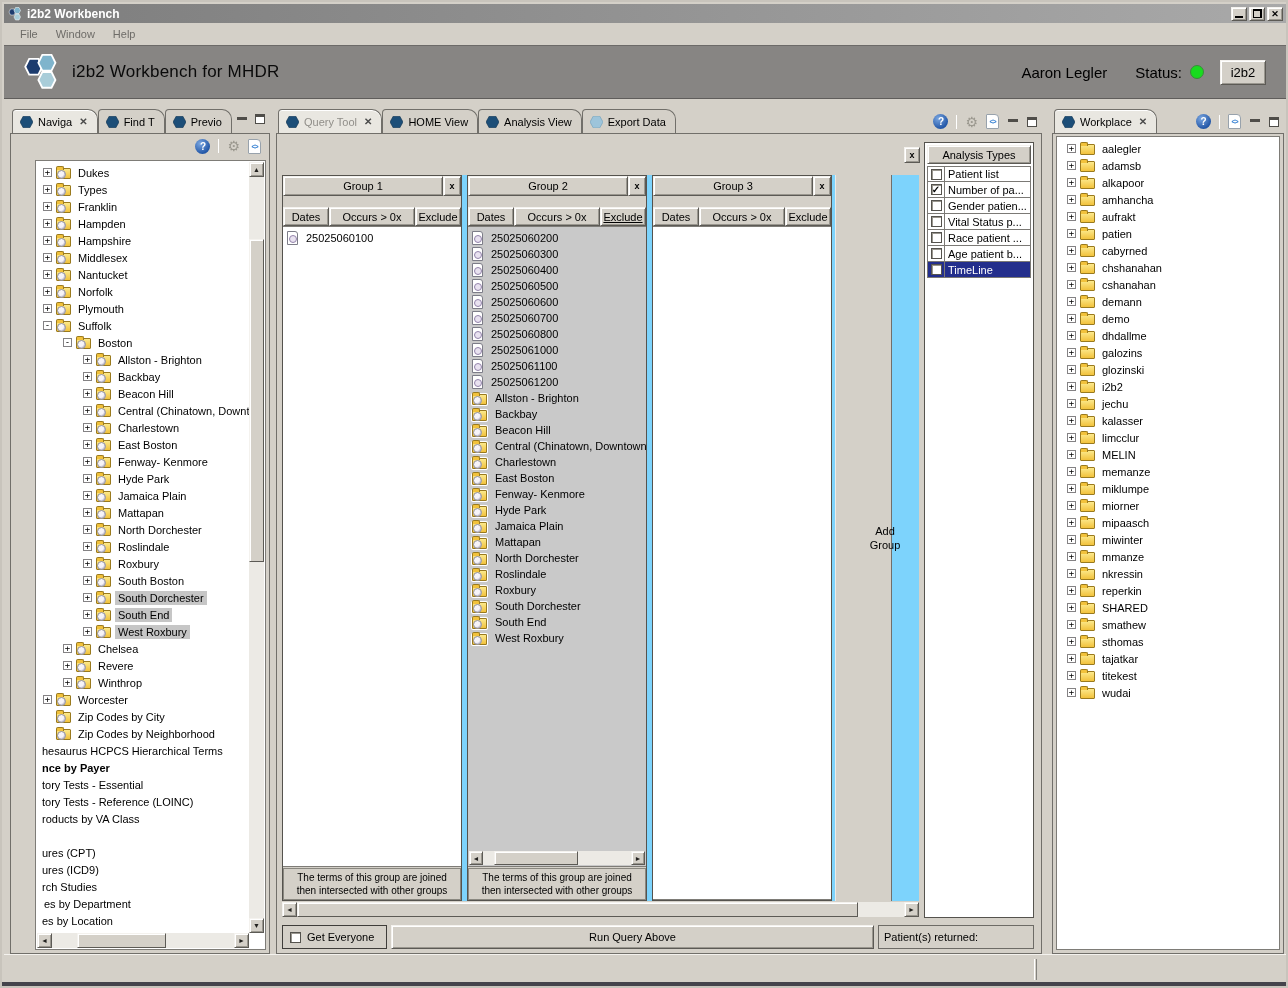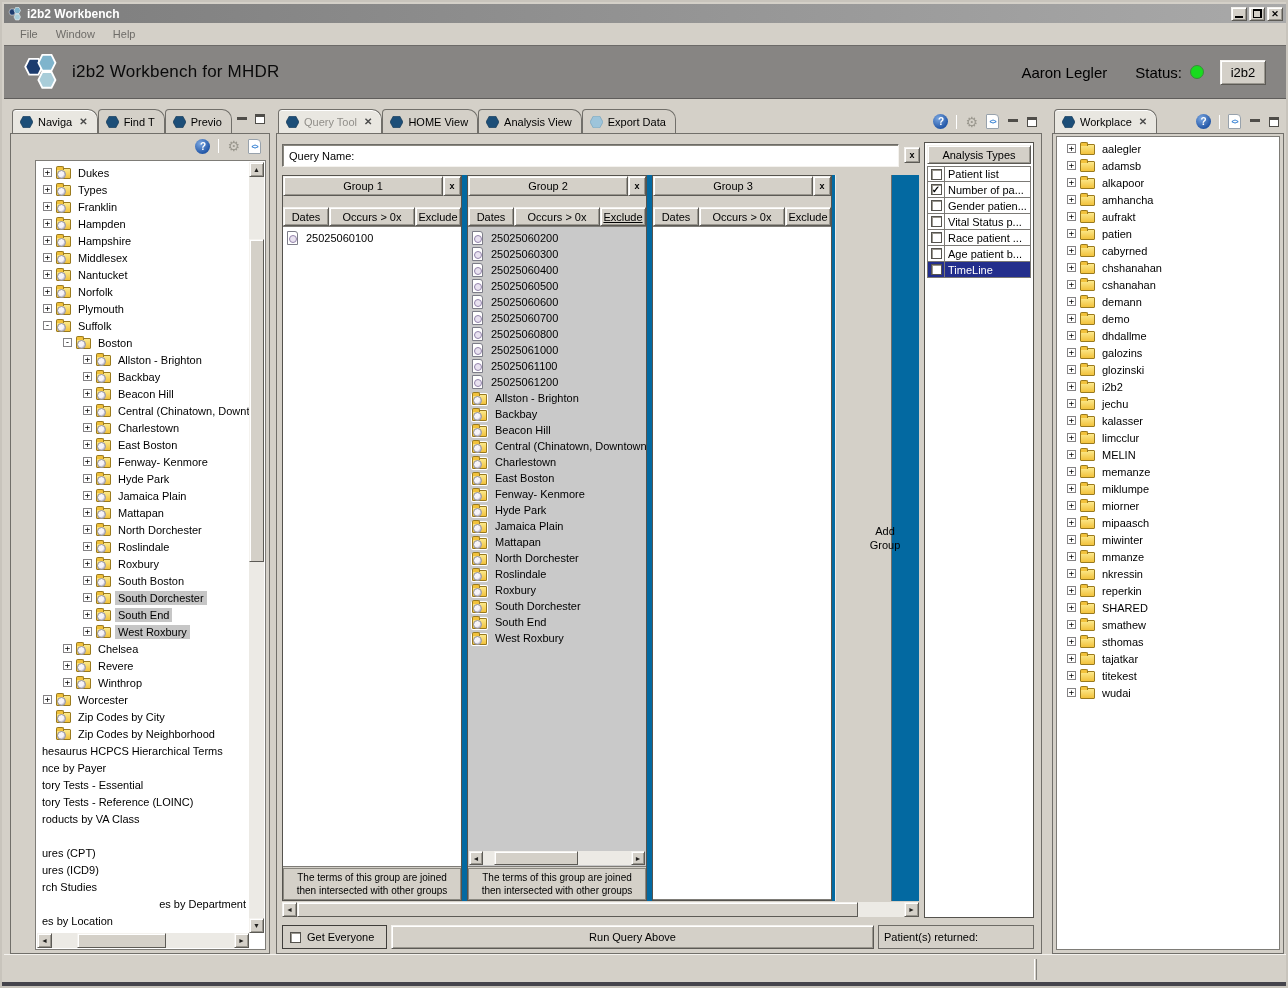--- a/index.html
+++ b/index.html
@@ -93,21 +93,21 @@
   .sb-btn { flex:0 0 15px; width:15px; height:15px; display:flex; align-items:center;
     justify-content:center; font-size:7px; color:#21201e; }
   .sb-thumb { background:#d4d0c8; border:1px solid; border-color:#f4f2ee #5c5a55 #5c5a55 #f4f2ee;
     box-shadow:inset 1px 1px 0 #fff; }
   
   #qname-field { position:absolute; left:5px; top:10px; width:617px; height:23px;
     display:flex; align-items:center; padding-left:6px; }
   .xbtn { width:16px; height:16px; display:flex; align-items:center; justify-content:center;
     font-size:9px; font-weight:bold; }
   #qname-x { position:absolute; left:627px; top:13px; }
-  #groups-viewport { position:absolute; left:5px; top:41px; width:637px; height:726px; background:#0369a1; }
+  #groups-viewport { position:absolute; left:5px; top:41px; width:637px; height:726px; background:#7dd3fc; }
   .gcol { position:absolute; top:0; bottom:0; width:180px; display:flex; flex-direction:column;
     border:1px solid #55534e; background:#d4d0c8; }
   .ghead { height:20px; display:flex; flex:0 0 20px; }
   .ghead-title { flex:1; display:flex; align-items:center; justify-content:center; }
   .gbtns { height:19px; flex:0 0 19px; display:flex; margin-top:11px;border-radius:9px; }
   .gbtn { display:flex; align-items:center; justify-content:center; }
   .glist { flex:1; position:relative; background:#fff; border:1px solid #7e7c77;
     border-left:none; border-right:none; overflow:hidden; padding:2px 1px; }
   .glist .trow { height:16px; gap:5px; padding-left:3px;align-items:flex-end; }
   .glist .trow .folder, .glist .trow .doc { background-color:#fff; }
@@ -394,21 +394,21 @@
             <span class="tlabel">Zip Codes by City</span>
           </div>
           <div class="trow" style="padding-left: 6px;">
             <span class="pmsp"></span>
             <span class="folder mag"></span>
             <span class="tlabel">Zip Codes by Neighborhood</span>
           </div>
           <div class="trow" style="padding-left: 2px;">
             <span class="tlabel">hesaurus HCPCS Hierarchical Terms</span>
           </div>
-          <div class="trow" style="padding-left: 2px;">
+          <div class="trow" style="padding-left: 2px; font-weight: bold;">
             <span class="tlabel">nce by Payer</span>
           </div>
           <div class="trow" style="padding-left: 2px;">
             <span class="tlabel">tory Tests - Essential</span>
           </div>
           <div class="trow" style="padding-left: 2px;">
             <span class="tlabel">tory Tests - Reference (LOINC)</span>
           </div>
           <div class="trow" style="padding-left: 2px;">
             <span class="tlabel">roducts by VA Class</span>
@@ -418,21 +418,21 @@
           </div>
           <div class="trow" style="padding-left: 2px;">
             <span class="tlabel">ures (CPT)</span>
           </div>
           <div class="trow" style="padding-left: 2px;">
             <span class="tlabel">ures (ICD9)</span>
           </div>
           <div class="trow" style="padding-left: 2px;">
             <span class="tlabel">rch Studies</span>
           </div>
-          <div class="trow" style="padding-left: 10px; justify-content: flex-end;">
+          <div class="trow" style="padding-left: 4px;">
             <span class="tlabel">es by Department</span>
           </div>
           <div class="trow" style="padding-left: 2px;">
             <span class="tlabel">es by Location</span>
           </div>
         </div>
       <div class="sb sb-v" style="position:absolute; top:1px; right:1px; bottom:16px; width:15px;">
         <span class="sb-btn raised">▲</span>
         <span style="flex:0 0 8%;"></span>
         <span class="sb-thumb" style="flex:0 0 42%; width:15px;"></span>
@@ -483,23 +483,20 @@
         <span class="tsep"></span>
         <span class="gearico">⚙</span>
         <span class="codeico">&lt;&gt;</span>
       </span>
       <span class="vmin"></span>
       <span class="vmax"></span>
     </span>
   </div>
   <div class="view-body">
 
-    <div id="qname-field" class="sunkenw">
-      <span>Query Name:</span>
-    </div>
     <span id="qname-x" class="xbtn raised">x</span>
 
     <div id="groups-viewport">
 
       <div class="gcol" style="left:0px;">
         <div class="ghead">
           <span class="ghead-title raised">Group 1</span>
           <span class="xbtn raised" style="flex:0 0 18px; height:20px;">x</span>
         </div>
         <div class="gbtns">

